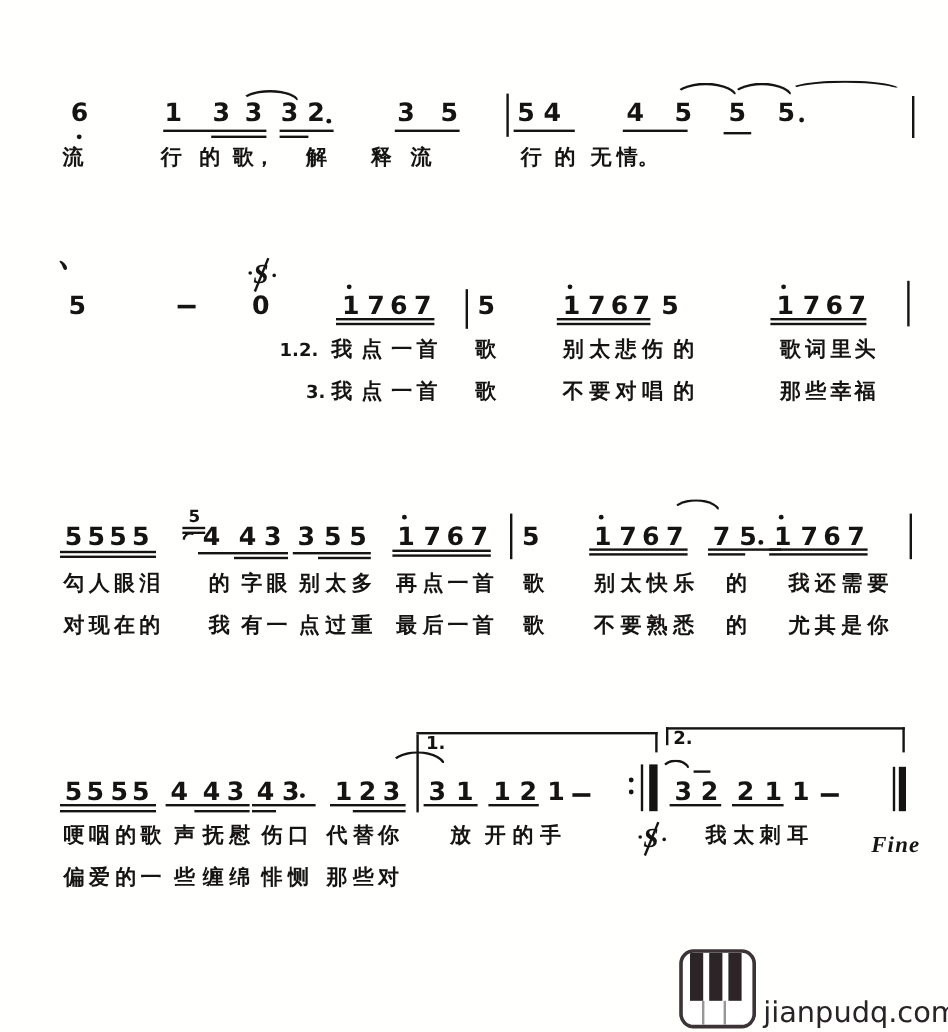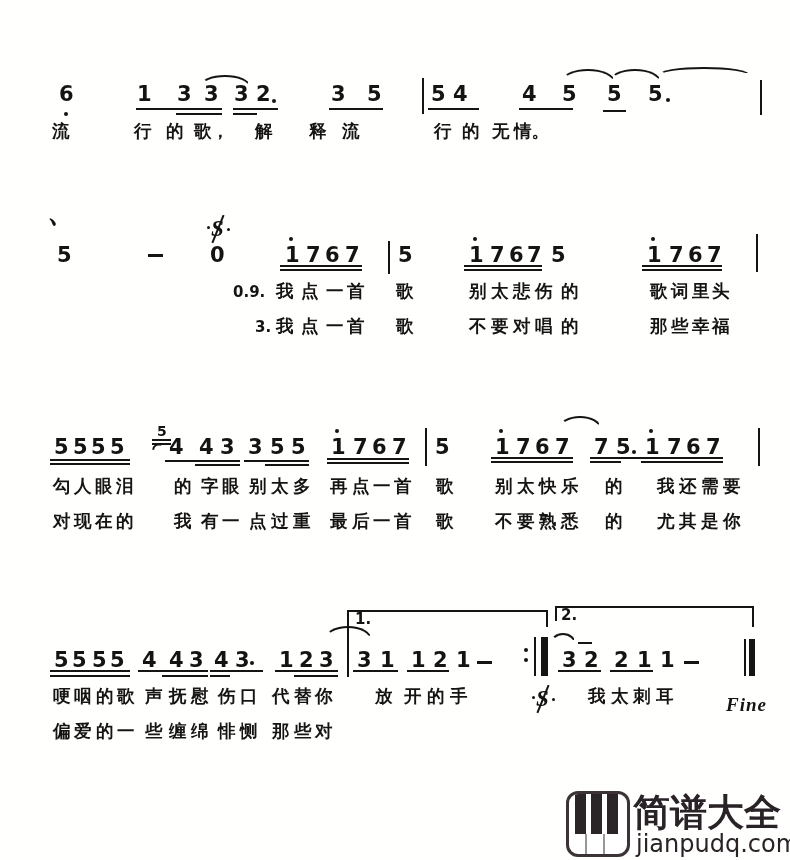--- a/index.html
+++ b/index.html
@@ -43,21 +43,20 @@
 
 <div id="stage">
 
   <div class="piano">
     <span class="pk" style="left:6px"></span>
     <span class="pk" style="left:22px"></span>
     <span class="pk" style="left:38px"></span>
     <span class="pd" style="left:16px"></span>
     <span class="pd" style="left:34px"></span>
   </div>
-  <div class="logo-title">简谱大全</div>
   <div class="logo-domain">jianpudq.com</div>
 <div class="note" style="left: 59px; top: 84px;">6</div>
     <div class="note" style="left: 137px; top: 84px;">1</div>
     <div class="note" style="left: 177px; top: 84px;">3</div>
     <div class="note" style="left: 204px; top: 84px;">3</div>
     <div class="note" style="left: 234px; top: 84px;">3</div>
     <div class="note" style="left: 256px; top: 84px;">2</div>
     <div class="note" style="left: 331px; top: 84px;">3</div>
     <div class="note" style="left: 367px; top: 84px;">5</div>
     <div class="note" style="left: 431px; top: 84px;">5</div>
@@ -219,21 +218,21 @@
     <div class="lyr" style="left: 134px; top: 121px;">行</div>
     <div class="lyr" style="left: 166px; top: 121px;">的</div>
     <div class="lyr" style="left: 194px; top: 121px;">歌，</div>
     <div class="lyr" style="left: 255px; top: 121px;">解</div>
     <div class="lyr" style="left: 309px; top: 121px;">释</div>
     <div class="lyr" style="left: 342px; top: 121px;">流</div>
     <div class="lyr" style="left: 434px; top: 121px;">行</div>
     <div class="lyr" style="left: 462px; top: 121px;">的</div>
     <div class="lyr" style="left: 492px; top: 121px;">无</div>
     <div class="lyr" style="left: 514px; top: 121px;">情。</div>
-    <div class="lyr vnum" style="left: 233px; top: 283px;">0.9.</div>
+    <div class="lyr vnum" style="left: 233px; top: 283px;">1.2.</div>
     <div class="lyr" style="left: 276px; top: 281px;">我</div>
     <div class="lyr" style="left: 301px; top: 281px;">点</div>
     <div class="lyr" style="left: 326px; top: 281px;">一</div>
     <div class="lyr" style="left: 347px; top: 281px;">首</div>
     <div class="lyr" style="left: 396px; top: 281px;">歌</div>
     <div class="lyr" style="left: 469px; top: 281px;">别</div>
     <div class="lyr" style="left: 491px; top: 281px;">太</div>
     <div class="lyr" style="left: 513px; top: 281px;">悲</div>
     <div class="lyr" style="left: 535px; top: 281px;">伤</div>
     <div class="lyr" style="left: 561px; top: 281px;">的</div>

